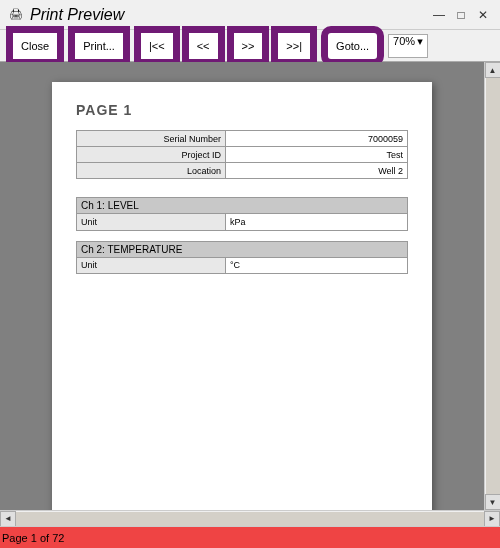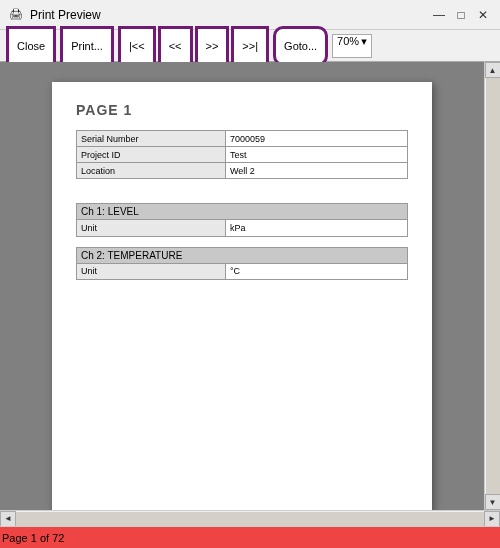--- a/index.html
+++ b/index.html
@@ -30,23 +30,24 @@
       gap: 6px;
     }
     .title-bar-icon {
       width: 16px;
       height: 16px;
       display: flex;
       align-items: center;
       justify-content: center;
     }
     .title-bar-title {
-      font-size: 12px;
+      font-size: 16px;
       font-weight: normal;
       color: #000;
+      font-style: italic;
     }
     .title-bar-controls {
       display: flex;
       align-items: center;
       gap: 4px;
     }
     .title-btn {
       width: 18px;
       height: 18px;
       background: transparent;
@@ -66,21 +67,21 @@
       background: #f0f0f0;
       padding: 3px 6px;
       gap: 4px;
       border-bottom: 1px solid #aaa;
       height: 32px;
     }
     .toolbar-btn {
       height: 40px;
       padding: 0 8px;
       background: #fff;
-      border: 3px solid #701a75;
+      border: 7px solid #701a75;
       cursor: pointer;
       font-size: 11px;
       font-family: 'Segoe UI', Arial, sans-serif;
       display: flex;
       align-items: center;
       justify-content: center;
       min-width: 30px;
     }
     .toolbar-btn.close-btn { min-width: 44px; }
     .toolbar-btn.print-btn { min-width: 44px; }
@@ -158,22 +159,23 @@
       font-weight: bold;
       color: #555;
       margin-bottom: 12px;
       letter-spacing: 1px;
     }
 
     
     .data-table {
       width: 100%;
       border-collapse: collapse;
-      margin-bottom: 24px;
+      margin-bottom: 18px;
       font-size: 9px;
+      text-align: right;
     }
     .data-table td {
       border: 1px solid #999;
       padding: 2px 4px;
       height: 16px;
     }
     .data-table td.label-cell {
       background: #e8e8e8;
       width: 45%;
       color: #000;

